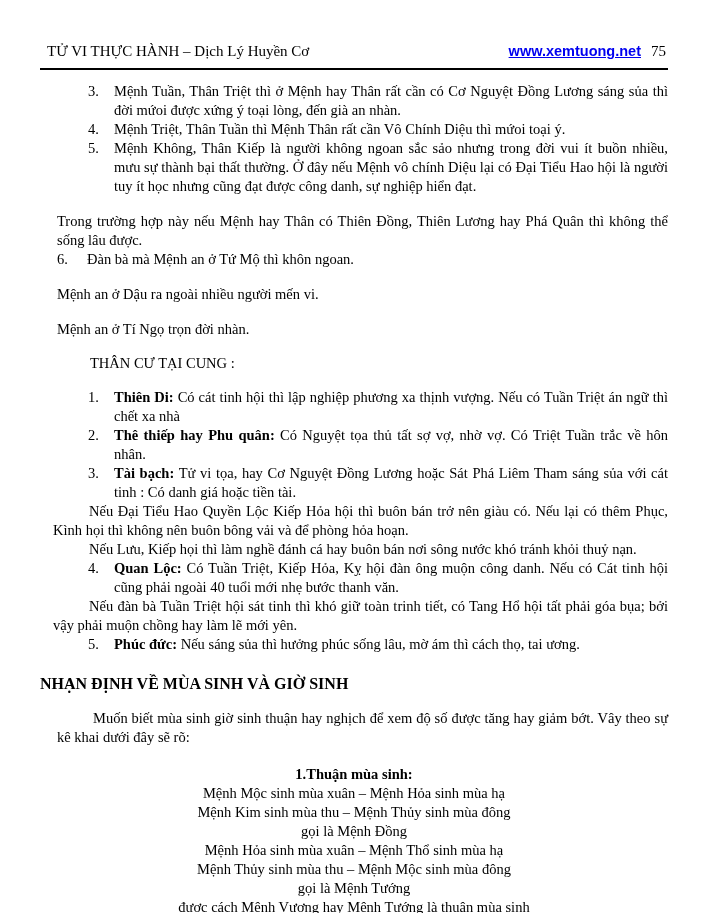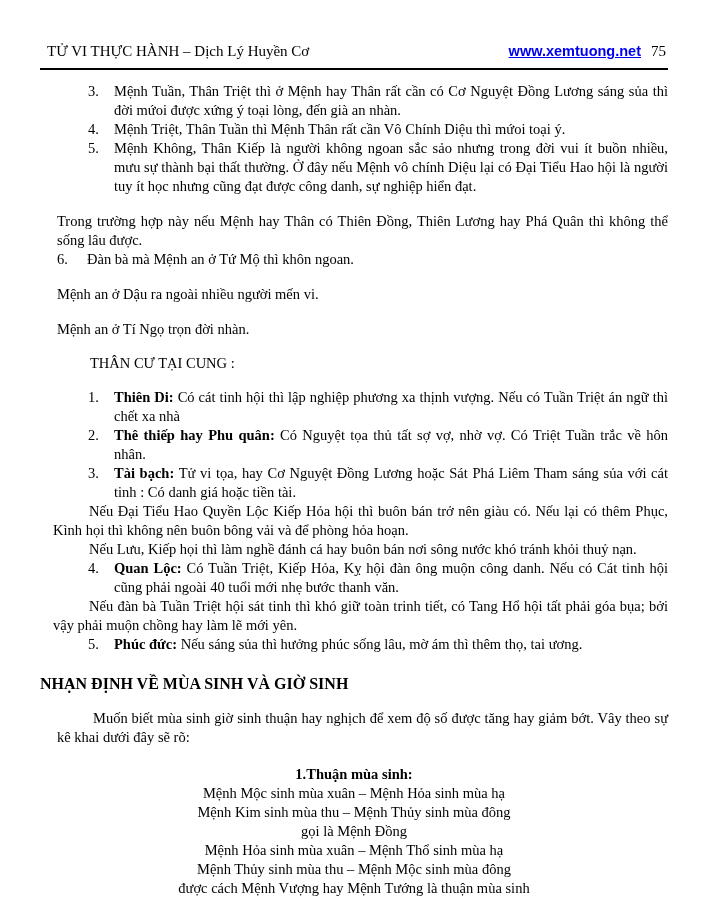--- a/index.html
+++ b/index.html
@@ -111,30 +111,31 @@
         <span class="lead">Quan Lộc:</span>
         <span>Có Tuần Triệt, Kiếp Hỏa, Kỵ hội đàn ông muộn công danh. Nếu có Cát tinh hội cũng phải ngoài 40 tuổi mới nhẹ bước thanh văn.</span>
       </div>
     </div>
     <p class="note">Nếu đàn bà Tuần Triệt hội sát tinh thì khó giữ toàn trinh tiết, có Tang Hổ hội tất phải góa bụa; bởi vậy phải muộn chồng hay làm lẽ mới yên.</p>
 
     <div class="li-row">
       <span class="li-num">5.</span>
       <div class="li-text">
         <span class="lead">Phúc đức:</span>
-        <span>Nếu sáng sủa thì hưởng phúc sống lâu, mờ ám thì thêm thọ, tai ương.</span>
+        <span>Nếu sáng sủa thì hưởng phúc sống lâu, mờ ám thì cách thọ, tai ương.</span>
       </div>
     </div>
 
     <h2 class="heading">NHẠN ĐỊNH VỀ MÙA SINH VÀ GIỜ SINH</h2>
 
     <p class="intro">Muốn biết mùa sinh giờ sinh thuận hay nghịch để xem độ số được tăng hay giảm bớt. Vây theo sự kê khai dưới đây sẽ rõ:</p>
     <p class="sub">1.Thuận mùa sinh:</p>
 
     <p class="cline">Mệnh Mộc sinh mùa xuân – Mệnh Hỏa sinh mùa hạ</p>
     <p class="cline">Mệnh Kim sinh mùa thu – Mệnh Thủy sinh mùa đông</p>
     <p class="cline">gọi là Mệnh Đồng</p>
     <p class="cline">Mệnh Hỏa sinh mùa xuân – Mệnh Thổ sinh mùa hạ</p>
     <p class="cline">Mệnh Thủy sinh mùa thu – Mệnh Mộc sinh mùa đông</p>
+    <p class="cline">gọi là Mệnh Tướng</p>
     <p class="cline">được cách Mệnh Vượng hay Mệnh Tướng là thuận mùa sinh</p>
 
   </div>
 </div>
 
 </body></html>

